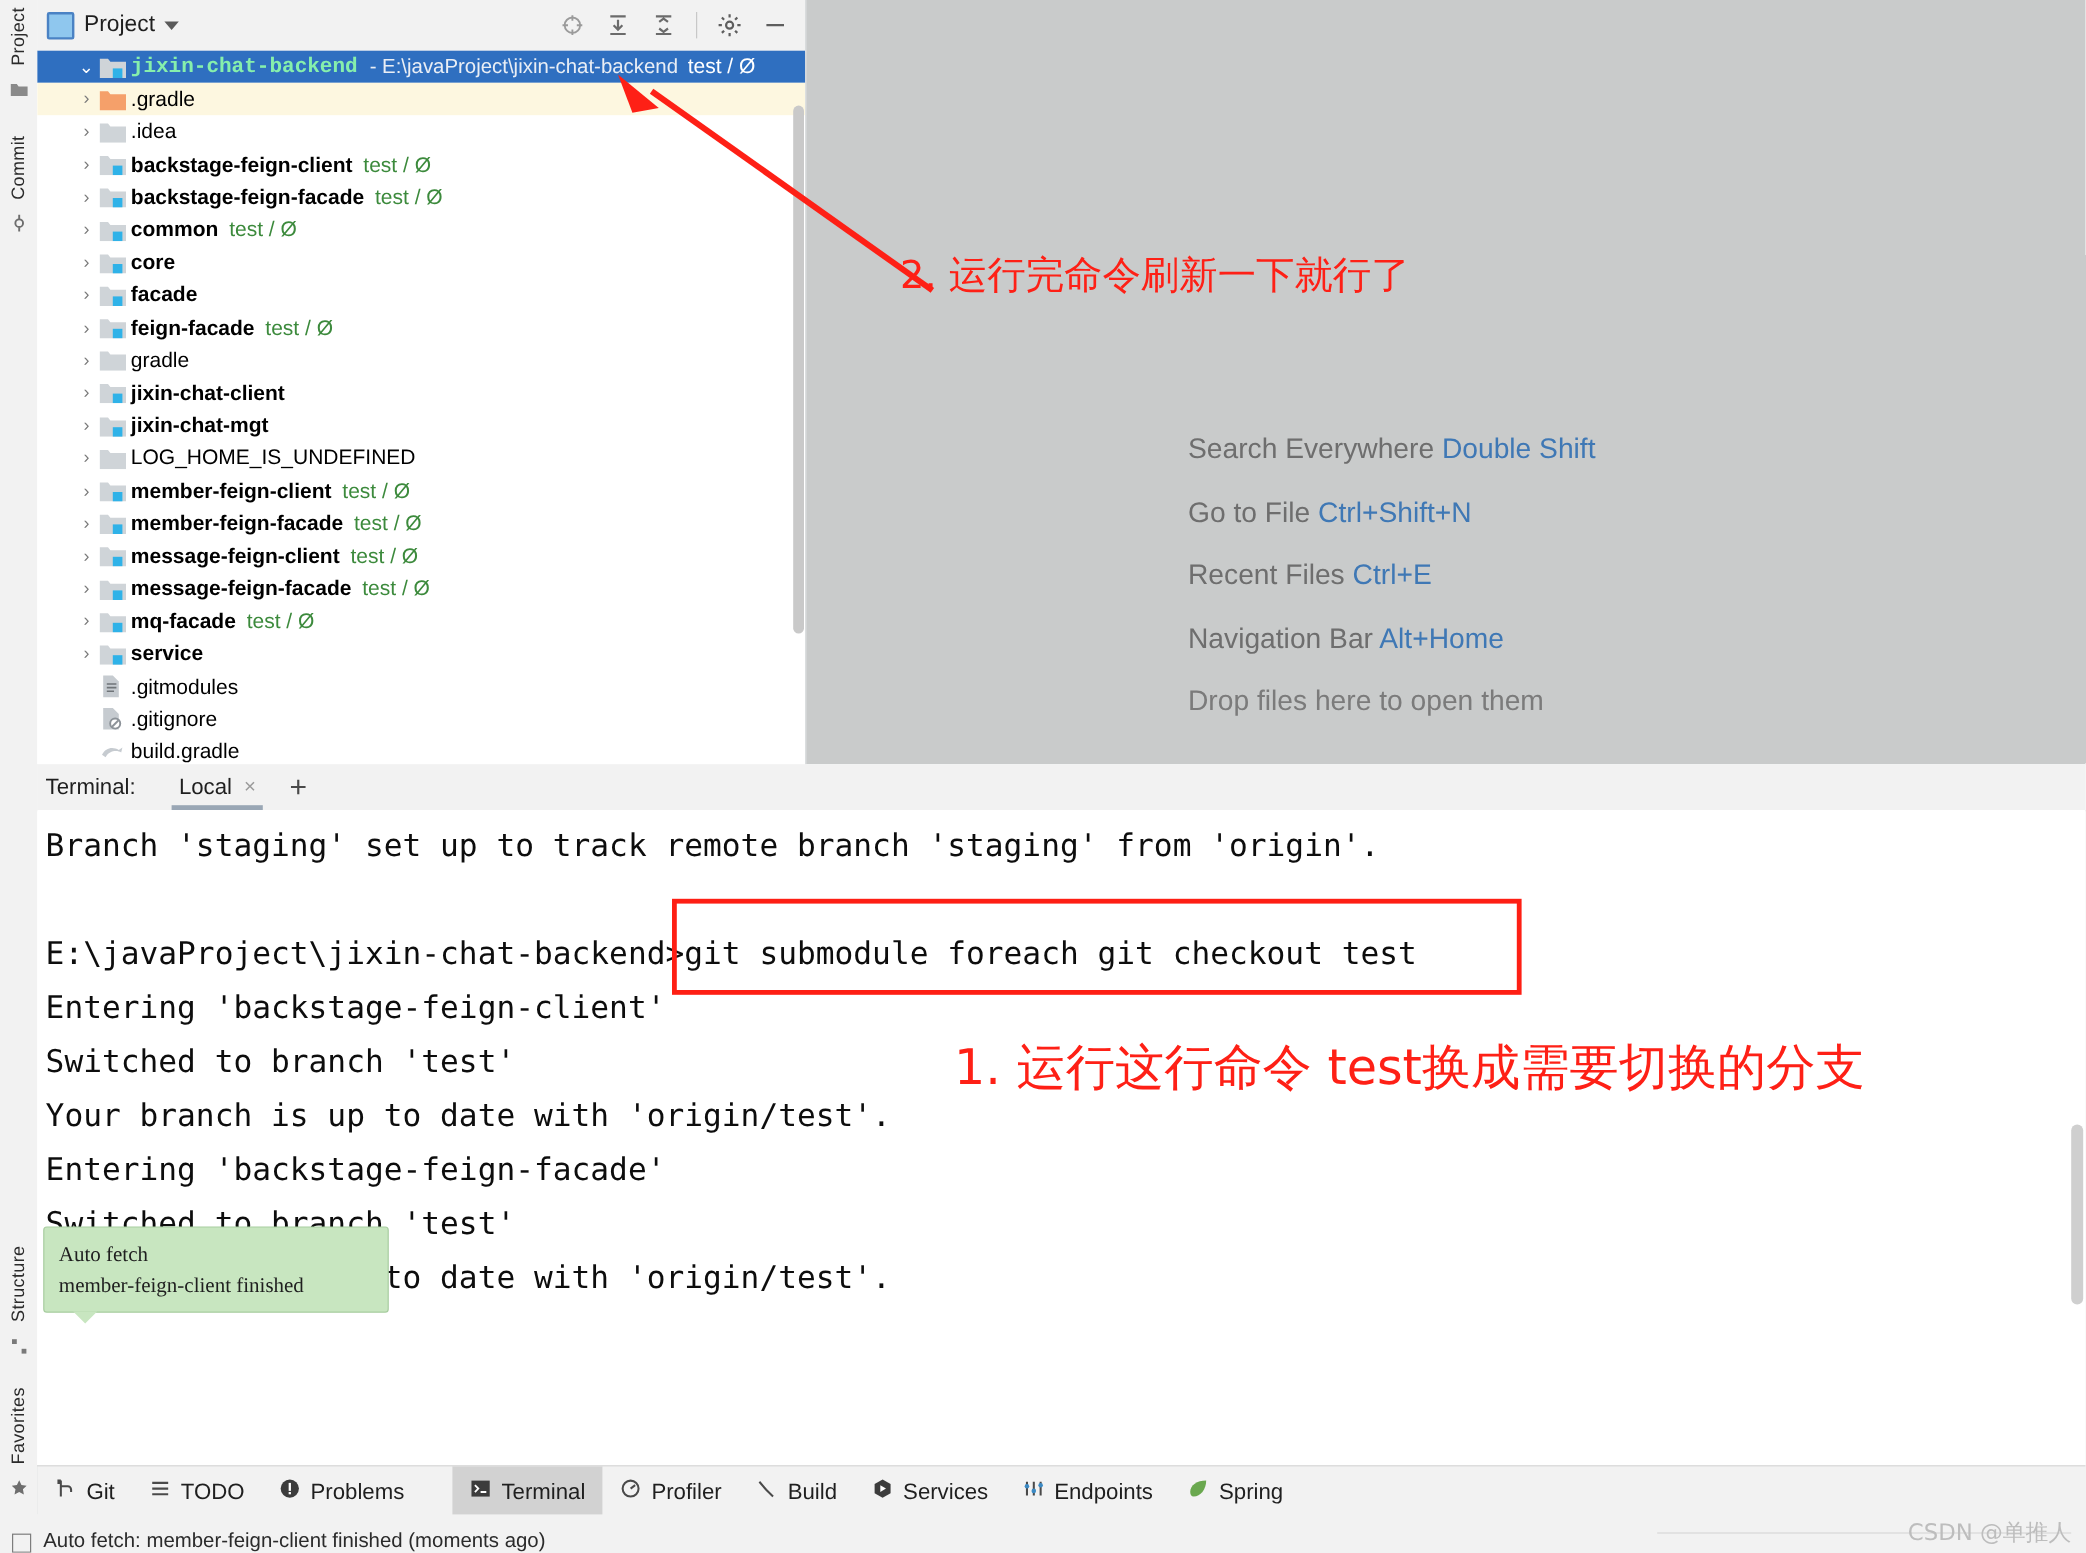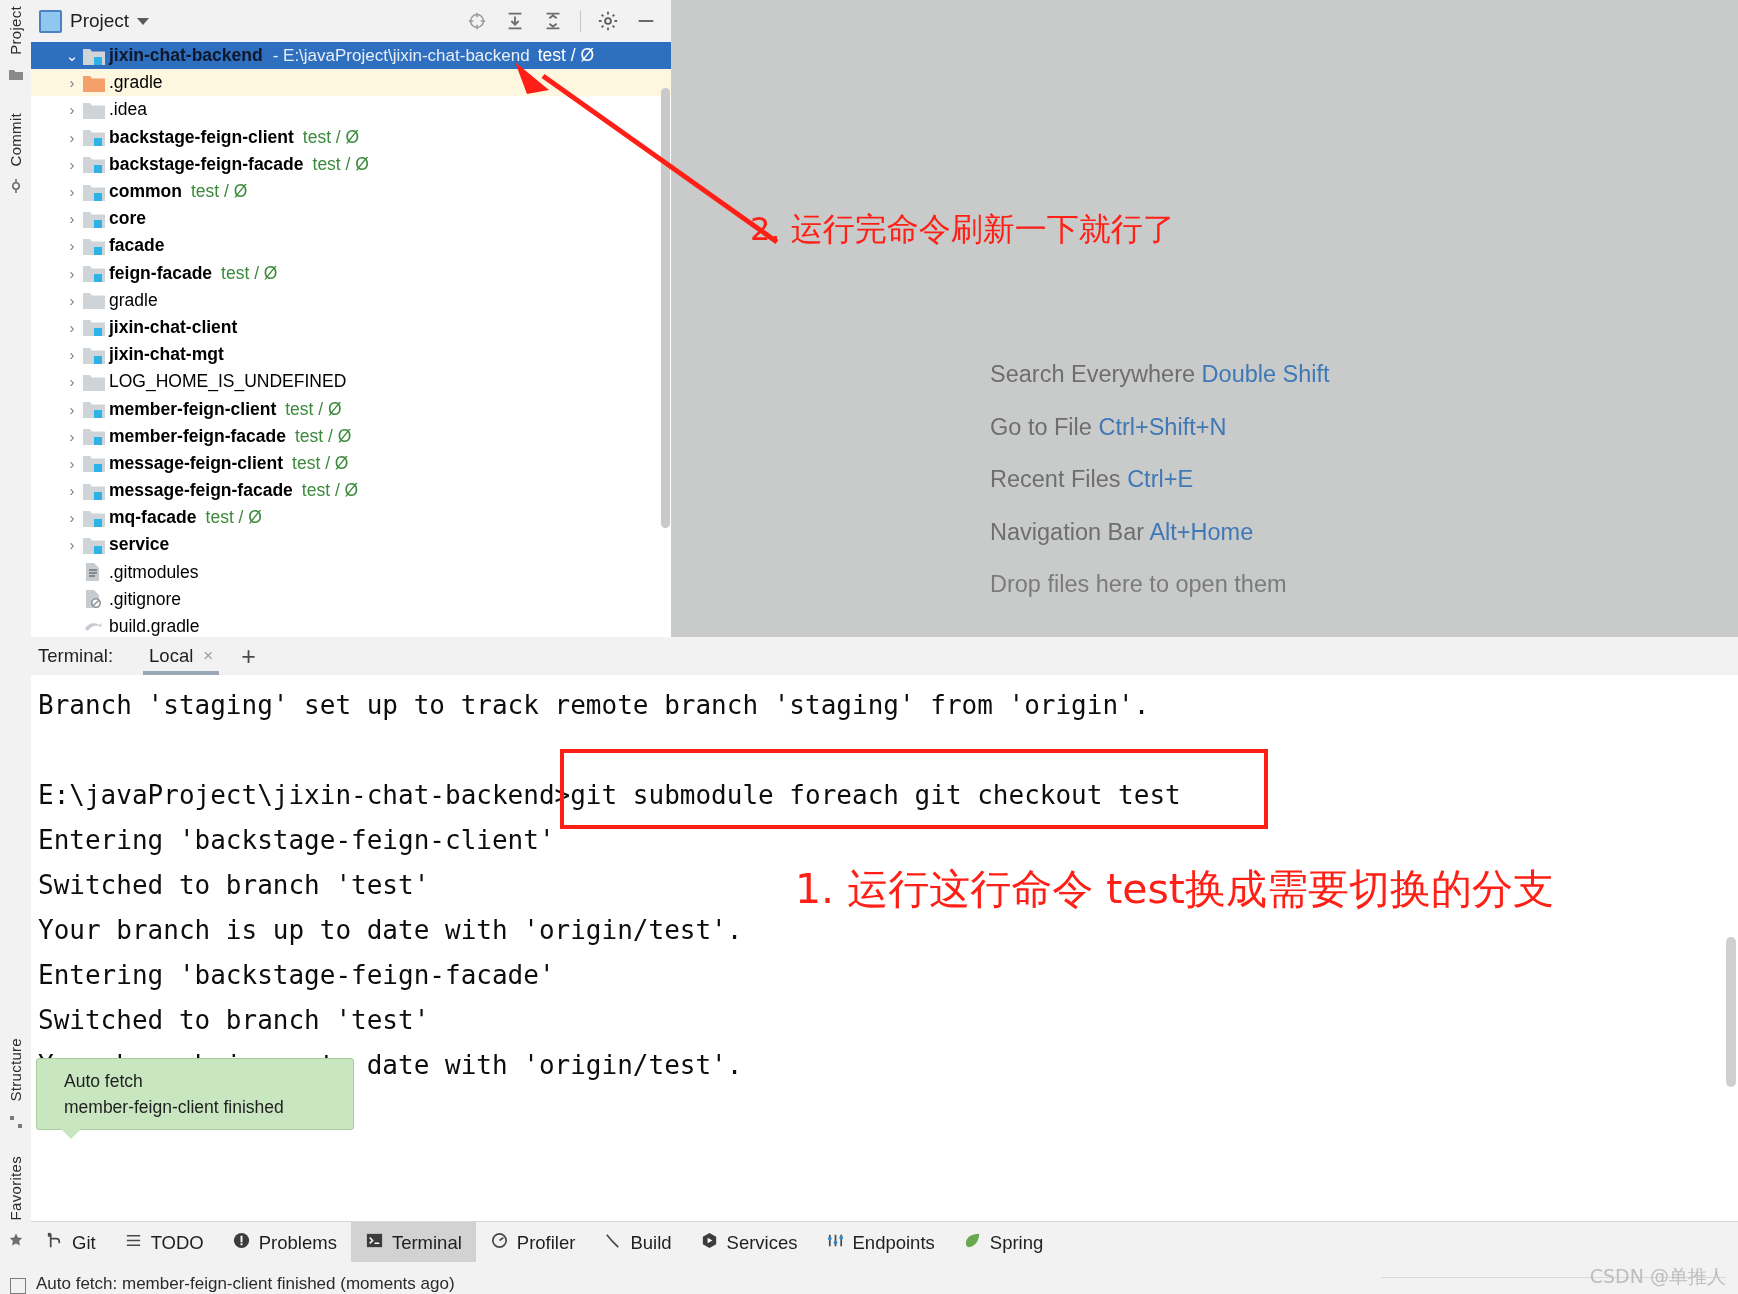--- a/index.html
+++ b/index.html
@@ -58,21 +58,21 @@
   }
   .row.root{background:#2f6fc0;color:#fff;padding-left:30px;}
   .row.highlight{background:#fdf7e0;}
   .arrow{
     width:22px;flex:0 0 22px;display:flex;align-items:center;justify-content:center;
     color:#7a7a7a;font-size:15px;
   }
   .row.root .arrow{color:#fff;}
   .ico{width:26px;flex:0 0 26px;display:flex;align-items:center;justify-content:flex-start;}
   .lbl{font-weight:bold;color:#000;}
-  .row.root .lbl{color:#0f172a;}
+  .row.root .lbl{color:#86efac;font-family:Liberation Mono, monospace;}
   .lbl.plain{font-weight:normal;}
   .path{color:#e9eef5;font-weight:normal;margin-left:10px;font-size:17px;}
   .branch{color:#3c8a3c;font-weight:normal;margin-left:9px;}
   .row.root .branch{color:#fff;margin-left:8px;}
   .vscroll{
     position:absolute;right:1px;top:46px;width:9px;height:440px;
     background:#c9c9c9;border-radius:5px;
   }
 
   
@@ -125,40 +125,40 @@
     position:absolute;left:560px;top:749px;width:700px;height:72px;
     border:4px solid #fe1f14;pointer-events:none;
   }
   .ann1{
     position:absolute;left:795px;top:862px;width:760px;font-size:41px;color:#fe2016;
     font-family:"DejaVu Sans",sans-serif;line-height:54px;
   }
 
   
   .tooltip{
-    position:absolute;left:36px;top:1058px;width:262px;
+    position:absolute;left:36px;top:1022px;width:262px;
     background:#c8e6c0;border:1px solid #a8cda0;border-radius:3px;
-    padding:9px 27px;font-size:17.5px;color:#1f1f1f;line-height:26px;
+    padding:9px 12px;font-size:17.5px;color:#1f1f1f;line-height:26px;font-family:Liberation Serif, serif;
   }
   .tooltip .tip-tail{
     position:absolute;left:24px;bottom:-10px;width:0;height:0;
     border-left:10px solid transparent;border-right:10px solid transparent;
     border-top:10px solid #c8e6c0;
   }
 
   
   .botbar{
     position:absolute;left:31px;right:0;top:1221px;height:41px;background:#f2f2f2;
     display:flex;align-items:center;gap:0;border-top:1px solid #d7d7d7;
   }
   .bt{
     display:flex;align-items:center;gap:8px;padding:0 14px;height:41px;
     font-size:18.5px;color:#1f1f1f;cursor:default;
   }
-  .bt.active{background:#d2d2d2;}
+  .bt.active{background:#d2d2d2;margin-left:26px;}
   .bt svg{width:19px;height:19px;}
 
   .statusbar{
     position:absolute;left:0;right:0;top:1262px;height:32px;background:#f2f2f2;
     display:flex;align-items:flex-end;padding-left:10px;gap:10px;
     font-size:17px;color:#2b2b2b;
   }
   .sbsq{width:14px;height:14px;border:1.5px solid #7d7d7d;}
   .watermark{
     position:absolute;right:12px;top:1264px;font-size:19px;color:#bdbdbd;

